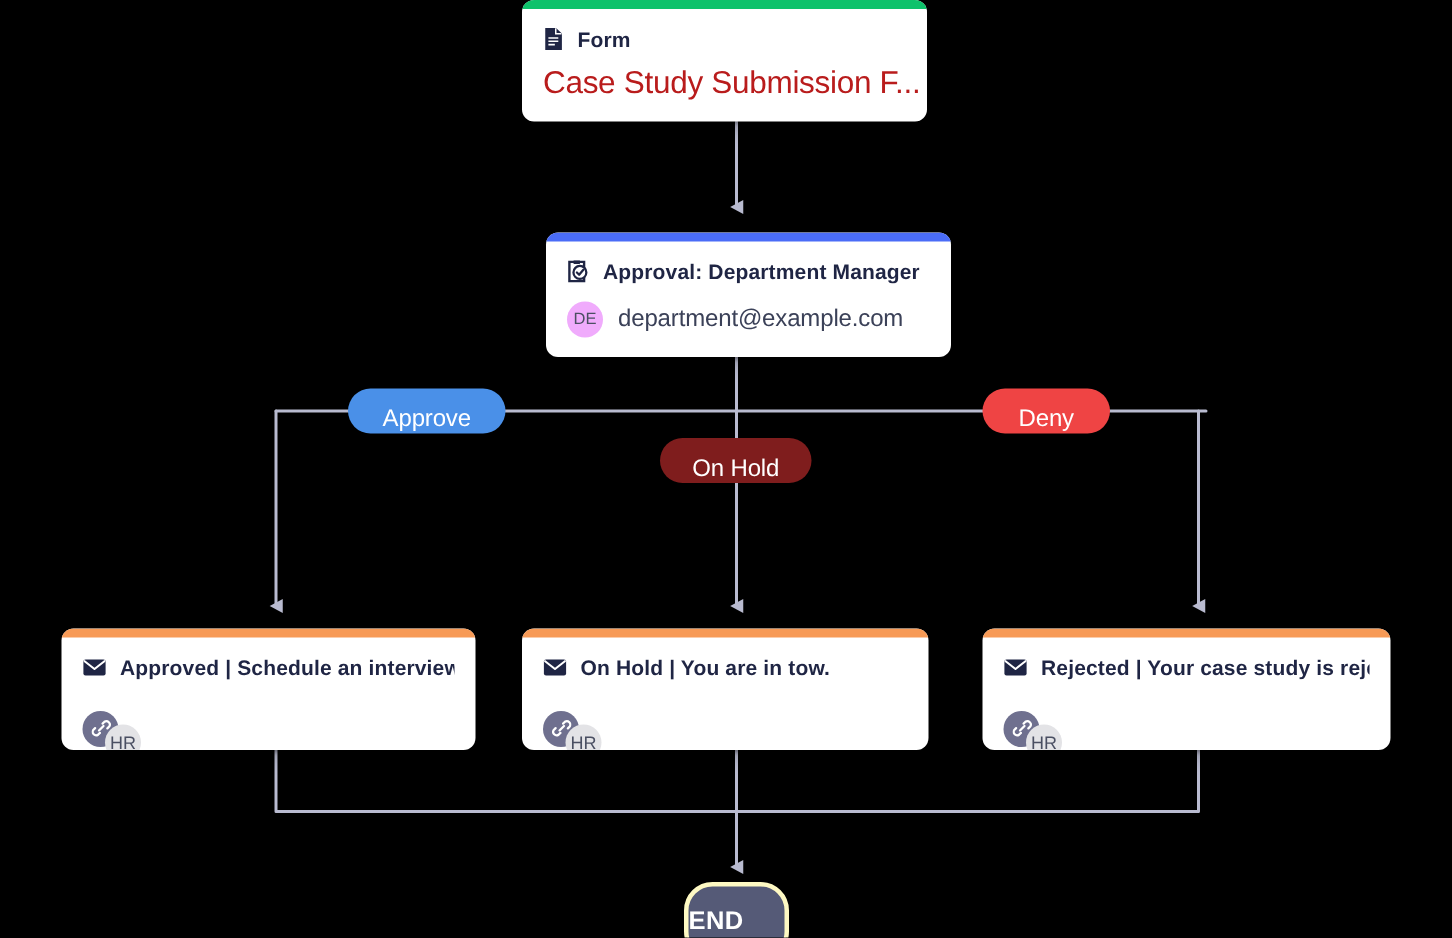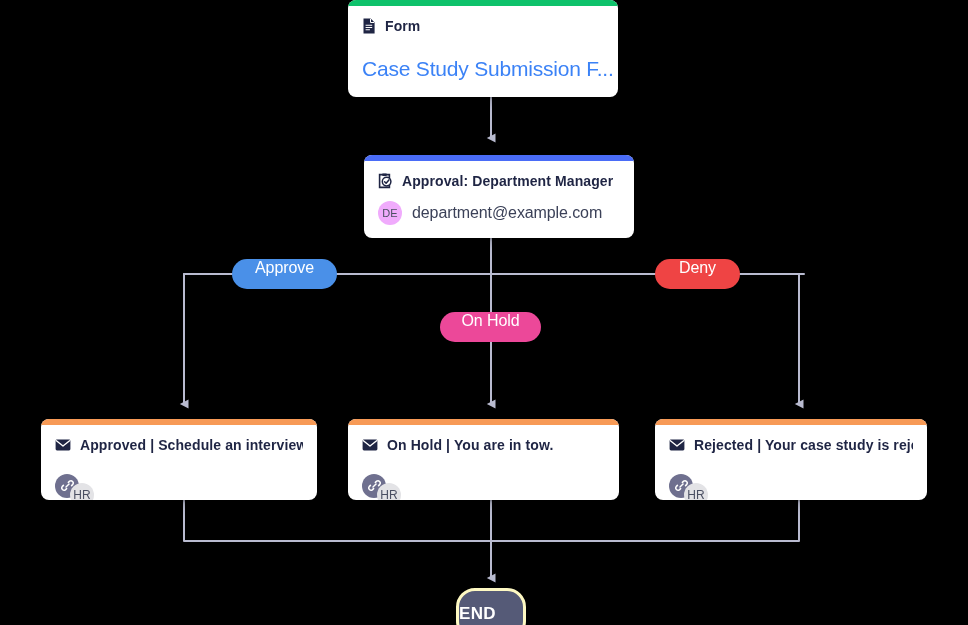--- a/index.html
+++ b/index.html
@@ -62,22 +62,22 @@
   .node-heading {
     font-size: 14px;
     font-weight: bold;
     color: #1f2544;
     letter-spacing: .1px;
     white-space: nowrap;
     overflow: hidden;
   }
   .node-main-text {
     font-size: 21px;
-    color: #3b82f6;
-    margin-top: 23px;
+    color: #b91c1c;
+    margin-top: 10px;
     white-space: nowrap;
     letter-spacing: -.2px;
   }
 
   .icon {
     display: inline-flex;
     align-items: center;
     justify-content: center;
     flex: 0 0 auto;
   }
@@ -129,21 +129,21 @@
     color: #4a4f62;
     font-size: 12px;
   }
 
   
   .pill {
     position: absolute;
     height: 30px;
     border-radius: 15px;
     display: flex;
-    align-items: flex-start;
+    align-items: flex-end;
     justify-content: center;
     color: #ffffff;
     font-size: 16px;
     letter-spacing: -.1px;
     box-sizing: border-box;
     padding: 0 16px;
     white-space: nowrap;
   }
 
   
@@ -190,21 +190,21 @@
       <path d="M799,274 L799,404" marker-end="url(#arrow)"></path>
 
       <path d="M184,500 L184,541 L491,541"></path>
       <path d="M491,500 L491,541"></path>
       <path d="M799,500 L799,541 L491,541"></path>
 
       <path d="M491,541 L491,578" marker-end="url(#arrow)"></path>
     </g>
   </svg>
 
-  <div class="node" style="left:348px; top:0px; width:270px; height:97px;">
+  <div class="node" style="left:348px; top:0px; width:270px; height:81px;">
     <div class="node-bar" style="background:#0ec26b;"></div>
     <div class="node-body">
       <div class="node-title-row">
         <span class="icon">
           <svg width="14" height="16" viewBox="0 0 14 16">
             <path d="M1.5 0.6 H8.7 L12.6 4.4 V15.4 H1.5 Z" fill="#1f2544"></path>
             <path d="M8.5 0.8 V4.5 H12.3" fill="none" stroke="#ffffff" stroke-width="1"></path>
             <g stroke="#ffffff" stroke-width="1.1">
               <path d="M3.6 7.3 H10.2"></path>
               <path d="M3.6 9.5 H10.2"></path>
@@ -236,21 +236,21 @@
         <span class="avatar avatar-initials">DE</span>
         <span class="assignee-email">department@example.com</span>
       </div>
     </div>
   </div>
 
   <div class="pill" style="left:232px; top:259px; width:105px; background:#4a90e8;">
     <span>Approve</span>
   </div>
 
-  <div class="pill" style="left:440px; top:312px; width:101px; background:#ec4899;">
+  <div class="pill" style="left:440px; top:292px; width:101px; background:#7f1d1d;">
     <span>On Hold</span>
   </div>
 
   <div class="pill" style="left:655px; top:259px; width:85px; background:#ef4444;">
     <span>Deny</span>
   </div>
 
   <div class="node" style="left:41px; top:419px; width:276px; height:81px;">
     <div class="node-bar" style="background:#f79a56;"></div>
     <div class="node-body">

